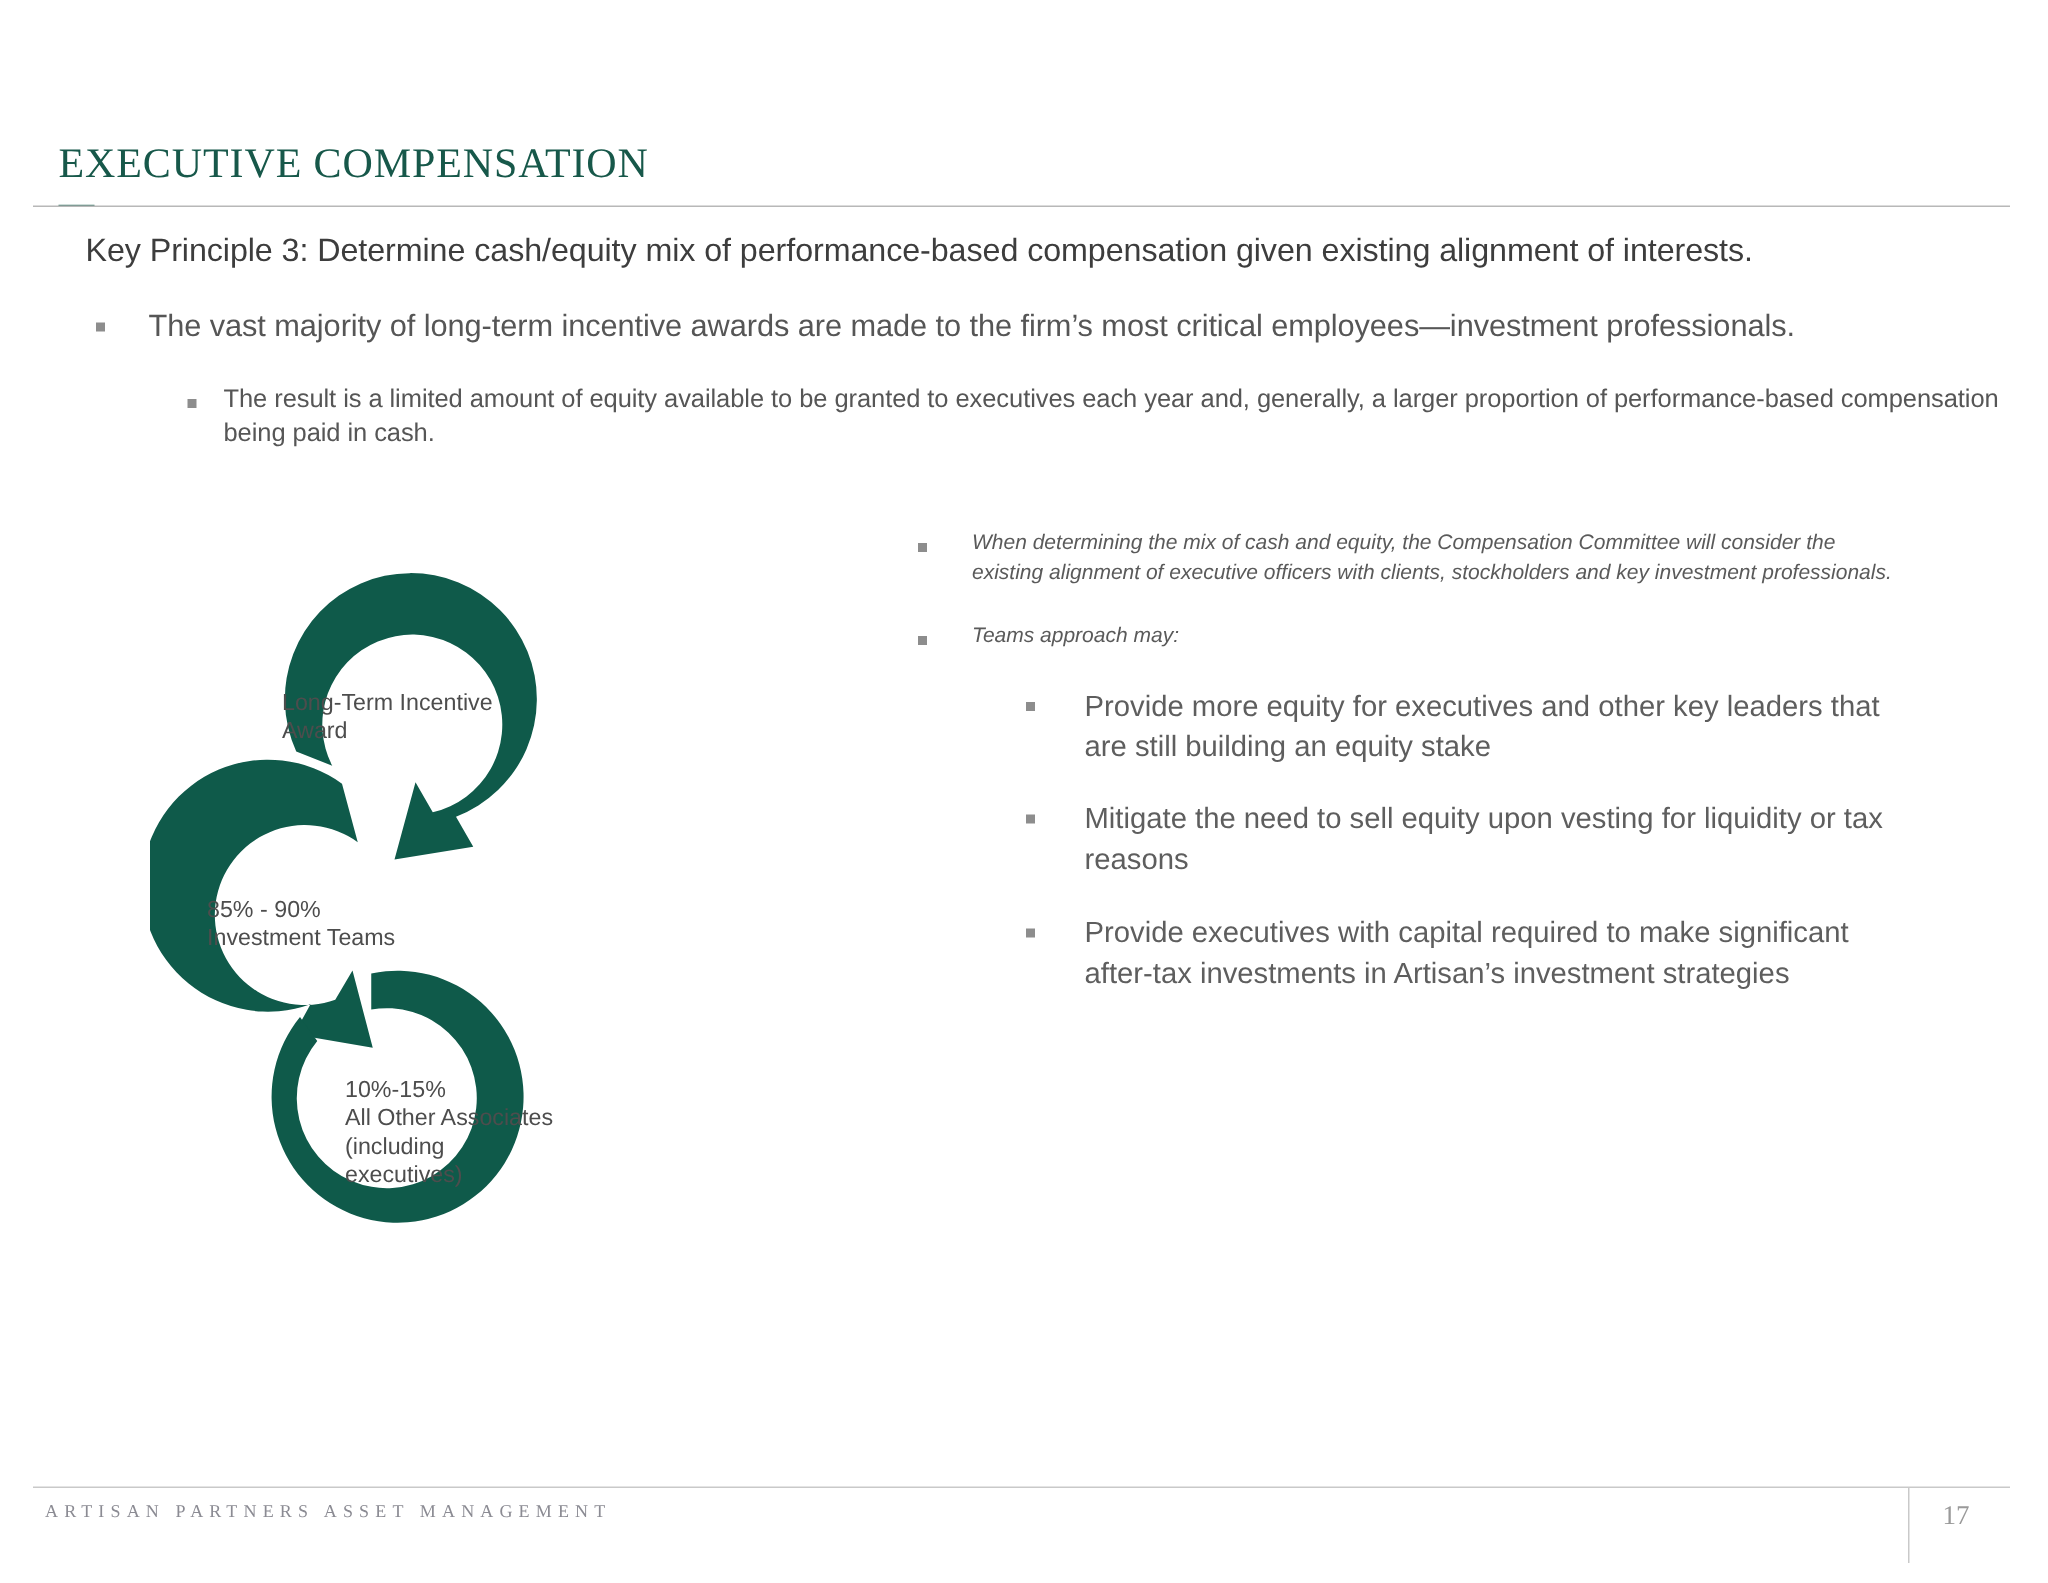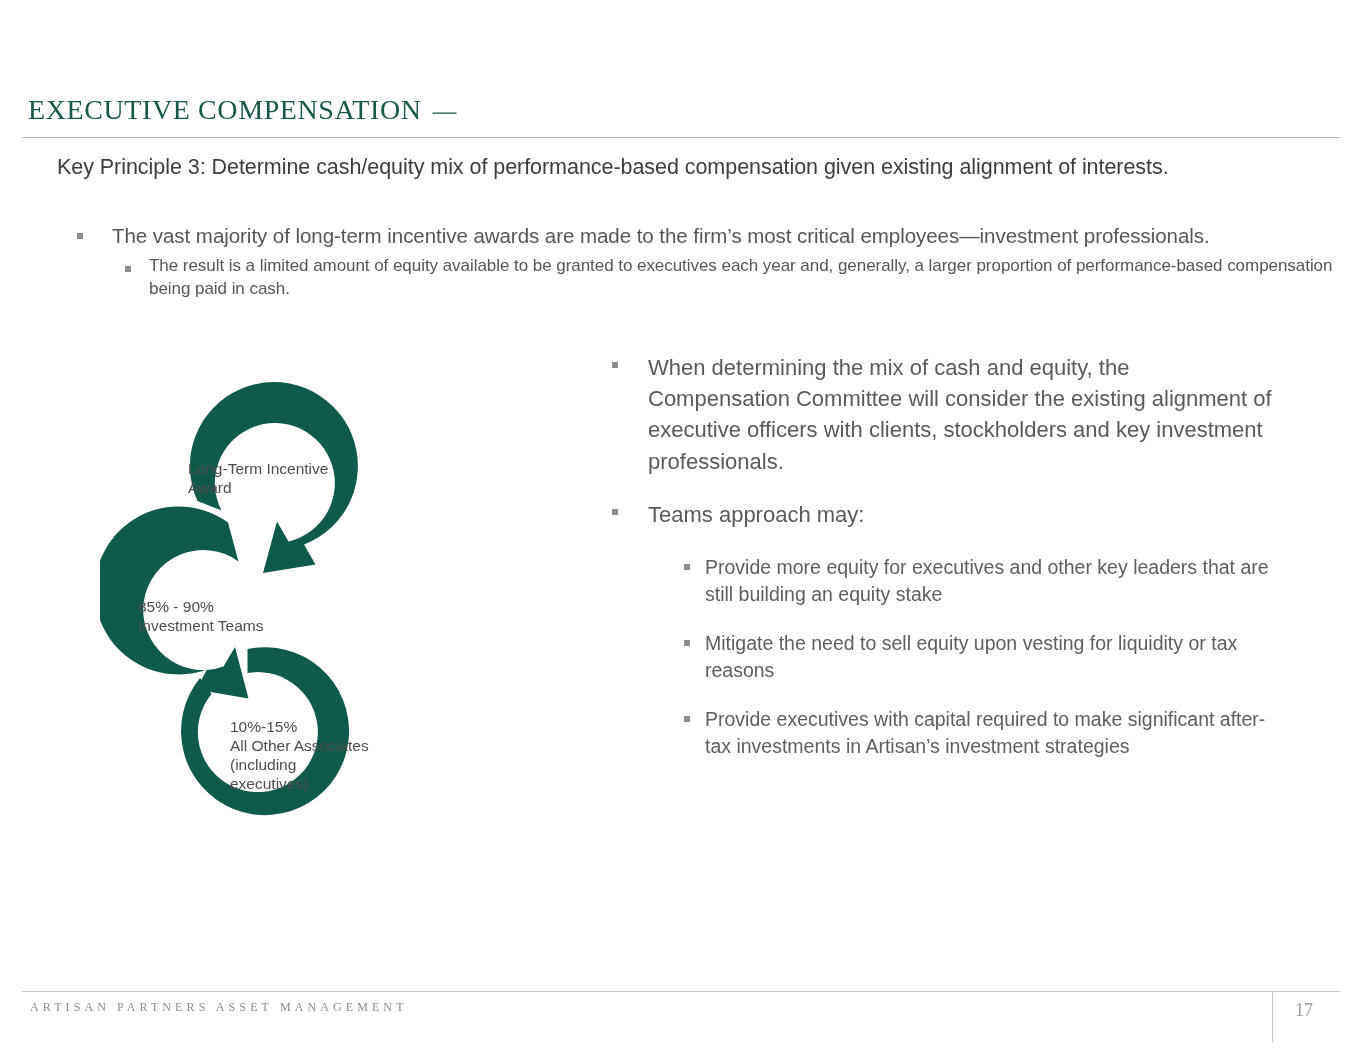--- a/index.html
+++ b/index.html
@@ -22,20 +22,21 @@
   
   #header {
     position: absolute;
     left: 28px;
     top: 96px;
     width: 1310px;
     height: 38px;
     display: flex;
     align-items: baseline;
     white-space: nowrap;
+    flex-direction: column;
   }
   #header-title {
     font-family: "Liberation Serif", serif;
     font-size: 28px;
     letter-spacing: 0.6px;
     color: #17584a;
     line-height: 1;
   }
   #header-dash {
     font-family: "Liberation Sans", sans-serif;
@@ -83,24 +84,23 @@
     height: 6px;
     background: #8d8d8d;
     margin-top: 11px;
   }
   .btext {
     color: #5a5a5a;
     line-height: 1.33;
   }
 
   #bullet-l1 {
-    left: 77px;
+    left: 64px;
     top: 204px;
     width: 1270px;
-    margin-top: 18px;
   }
   #bullet-l1 .btext {
     margin-left: 29px;
     font-size: 20.5px;
     color: #565656;
     letter-spacing: -0.05px;
   }
 
   #bullet-l2 {
     left: 125px;
@@ -122,37 +122,38 @@
     width: 660px;
   }
   .rb {
     display: flex;
     align-items: flex-start;
     margin-bottom: 22px;
   }
   .rb .sq { margin-top: 10px; }
   .rb .btext {
     margin-left: 30px;
-    font-size: 22px;
+    font-size: 14px;
     color: #5a5a5a;
     line-height: 1.42;
+    font-style: italic;
   }
   .rb-sub {
     display: flex;
     align-items: flex-start;
     margin-left: 72px;
     margin-bottom: 22px;
   }
   .rb-sub .sq {
     width: 6px;
     height: 6px;
     margin-top: 10px;
   }
   .rb-sub .btext {
-    margin-left: 15px;
+    margin-left: 33px;
     font-size: 19.5px;
     color: #5e5e5e;
     line-height: 1.38;
   }
   #rb-approach { margin-bottom: 24px; }
 
   
   #diagram {
     position: absolute;
     left: 100px;

